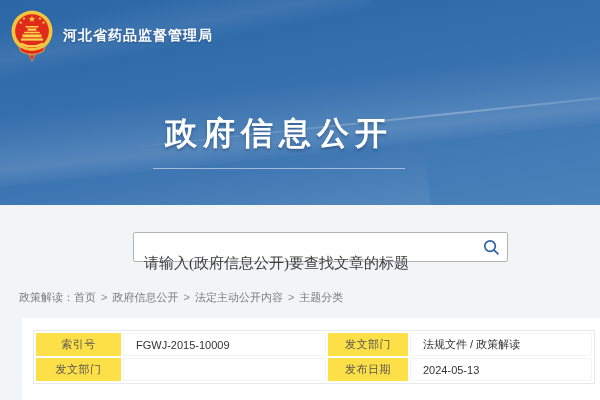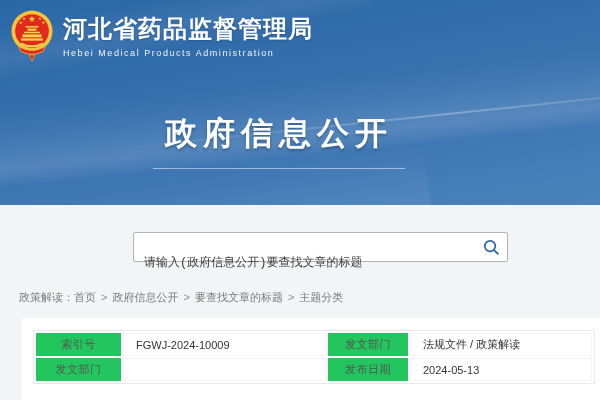--- a/index.html
+++ b/index.html
@@ -21,21 +21,21 @@
   .s2 { top:146px; left:-90px; width:520px; height:140px; transform:rotate(-8deg);
         background:linear-gradient(to top, rgba(255,255,255,0.12), rgba(255,255,255,0) 75%); }
   .s3 { top:-14px; left:-60px; width:430px; height:64px; transform:rotate(-11deg);
         background:linear-gradient(to bottom, rgba(255,255,255,0) 20%, rgba(255,255,255,0.07) 70%, rgba(255,255,255,0) 100%); }
   .s4 { top:118px; left:120px; width:560px; height:2px; transform:rotate(-6deg);
         background:linear-gradient(to right, rgba(255,255,255,0), rgba(255,255,255,0.28) 60%, rgba(255,255,255,0.05)); }
 
   .brand { position:absolute; top:9px; left:10px; display:flex; align-items:center; }
   .emblem { width:44px; height:53px; margin-right:9px; flex:0 0 auto; }
   .brand-zh {
-    font-size:24px; font-weight:700; color:#ffffff; letter-spacing:1px;
+    font-size:14px; font-weight:700; color:#ffffff; letter-spacing:1px;
     font-family:"Liberation Serif","DejaVu Serif",serif;
     text-shadow:0 1px 2px rgba(20,50,90,0.35); white-space:nowrap;
   }
   .brand-en {
     font-size:9px; color:rgba(255,255,255,0.93); letter-spacing:1.55px;
     margin-top:3px; white-space:nowrap;
   }
 
   .hero-title-wrap { position:absolute; top:112px; left:0; width:100%; text-align:center; transform:translateX(-21px); }
   .hero-title {
@@ -45,40 +45,40 @@
   .hero-underline { width:252px; height:1px; background:rgba(255,255,255,0.5); margin:12px auto 0; }
 
   
   .search-box {
     position:absolute; top:232px; left:133px; width:375px; height:30px;
     box-sizing:border-box; background:#ffffff; border:1px solid #b2b4b7;
     border-radius:2px; display:flex; align-items:center;
   }
   .search-input {
     flex:1; height:100%; border:none; outline:none; background:transparent;
-    font-size:12px; color:#333; padding:0 6px 0 10px; font-family:Liberation Mono, monospace;margin-top:32px;
+    font-size:15px; color:#333; padding:0 6px 0 10px; font-family:Liberation Serif, serif;margin-top:32px;
   }
   .search-input::placeholder { color:#3c3c3c; opacity:1; }
   .search-btn { width:32px; height:100%; display:flex; align-items:center; justify-content:center;
     background:none; border:none; padding:0; cursor:pointer; }
 
   
   .breadcrumb { position:absolute; top:290px; left:19px; font-size:11px; color:#7b7b7b; white-space:nowrap; }
   .breadcrumb .crumb { color:#7b7b7b; text-decoration:none; cursor:pointer; }
   .breadcrumb .sep { margin:0 5px; color:#8a8a8a; }
 
   
   .card { position:absolute; top:318px; left:22px; width:592px; height:120px; background:#ffffff; }
   .doc-table {
     position:absolute; top:12px; left:11px;
     border-collapse:separate; border-spacing:2px;
     border:1px solid #e9e9e9; background:#ffffff; table-layout:fixed;
   }
   .doc-table td { height:19px; font-size:11px; vertical-align:middle; overflow:hidden; white-space:nowrap; }
-  .doc-table .lbl { background:#22c55e; color:#555; text-align:center; letter-spacing:0.5px; }
+  .doc-table .lbl { background:#fde047; color:#555; text-align:center; letter-spacing:0.5px; }
   .doc-table .val { color:#333; padding-left:12px; border:1px solid #f4f4f4; }
 </style>
 </head>
 <body>
 
 <div class="page">
 
   <div class="hero">
     <div class="streak s1"></div>
     <div class="streak s2"></div>
@@ -98,56 +98,55 @@
         <rect x="24" y="26.5" width="12" height="3" fill="#f9d34a"></rect>
         <rect x="19" y="31" width="22" height="2" rx="1" fill="#f9d34a"></rect>
         <rect x="17" y="34.5" width="26" height="4" fill="#f9d34a"></rect>
         <rect x="15" y="40" width="30" height="3" fill="#f9d34a"></rect>
         <path d="M15,45.5 Q30,53 45,45.5 L45,48.5 Q30,56 15,48.5 Z" fill="#f9d34a"></path>
         <path d="M12,51 Q30,62 48,51 L45.5,57.5 Q30,66 14.5,57.5 Z" fill="#e02a1c" stroke="#f3c43c" stroke-width="1"></path>
         <path d="M26,62.5 L30,71 L34,62.5 Z" fill="#e02a1c" stroke="#f3c43c" stroke-width="0.8"></path>
       </svg>
       <div>
         <div class="brand-zh">河北省药品监督管理局</div>
-        <div class="brand-en">Hebei Medical Products Administration</div>
       </div>
     </div>
 
     <div class="hero-title-wrap">
       <div class="hero-title">政府信息公开</div>
       <div class="hero-underline"></div>
     </div>
   </div>
 
   <div class="search-box">
     <input class="search-input" type="text" placeholder="请输入(政府信息公开)要查找文章的标题" style="">
     <button class="search-btn">
       <svg width="17" height="17" viewBox="0 0 20 20" aria-hidden="true">
         <circle cx="8.3" cy="8.3" r="6.2" fill="none" stroke="#2a63a9" stroke-width="2"></circle>
         <line x1="13" y1="13" x2="17.6" y2="17.6" stroke="#2a63a9" stroke-width="2" stroke-linecap="round"></line>
       </svg>
     </button>
   </div>
 
   <div class="breadcrumb">
-    <span>政策解读：</span><span class="crumb">首页</span><span class="sep">&gt;</span><span class="crumb">政府信息公开</span><span class="sep">&gt;</span><span class="crumb">要查找文章的标题</span><span class="sep">&gt;</span><span class="crumb">主题分类</span>
+    <span>政策解读：</span><span class="crumb">首页</span><span class="sep">&gt;</span><span class="crumb">政府信息公开</span><span class="sep">&gt;</span><span class="crumb">法定主动公开内容</span><span class="sep">&gt;</span><span class="crumb">主题分类</span>
   </div>
 
   <div class="card">
     <table class="doc-table">
       <colgroup>
           <col style="width:85px">
           <col style="width:203px">
           <col style="width:80px">
           <col style="width:182px">
         </colgroup>
       <tbody>
           <tr>
         <td class="lbl">索引号</td>
-        <td class="val">FGWJ-2024-10009</td>
+        <td class="val">FGWJ-2015-10009</td>
         <td class="lbl">发文部门</td>
         <td class="val">法规文件 / 政策解读</td>
       </tr>
       <tr>
         <td class="lbl">发文部门</td>
         <td class="val"></td>
         <td class="lbl">发布日期</td>
         <td class="val">2024-05-13</td>
       </tr>
     </tbody>

